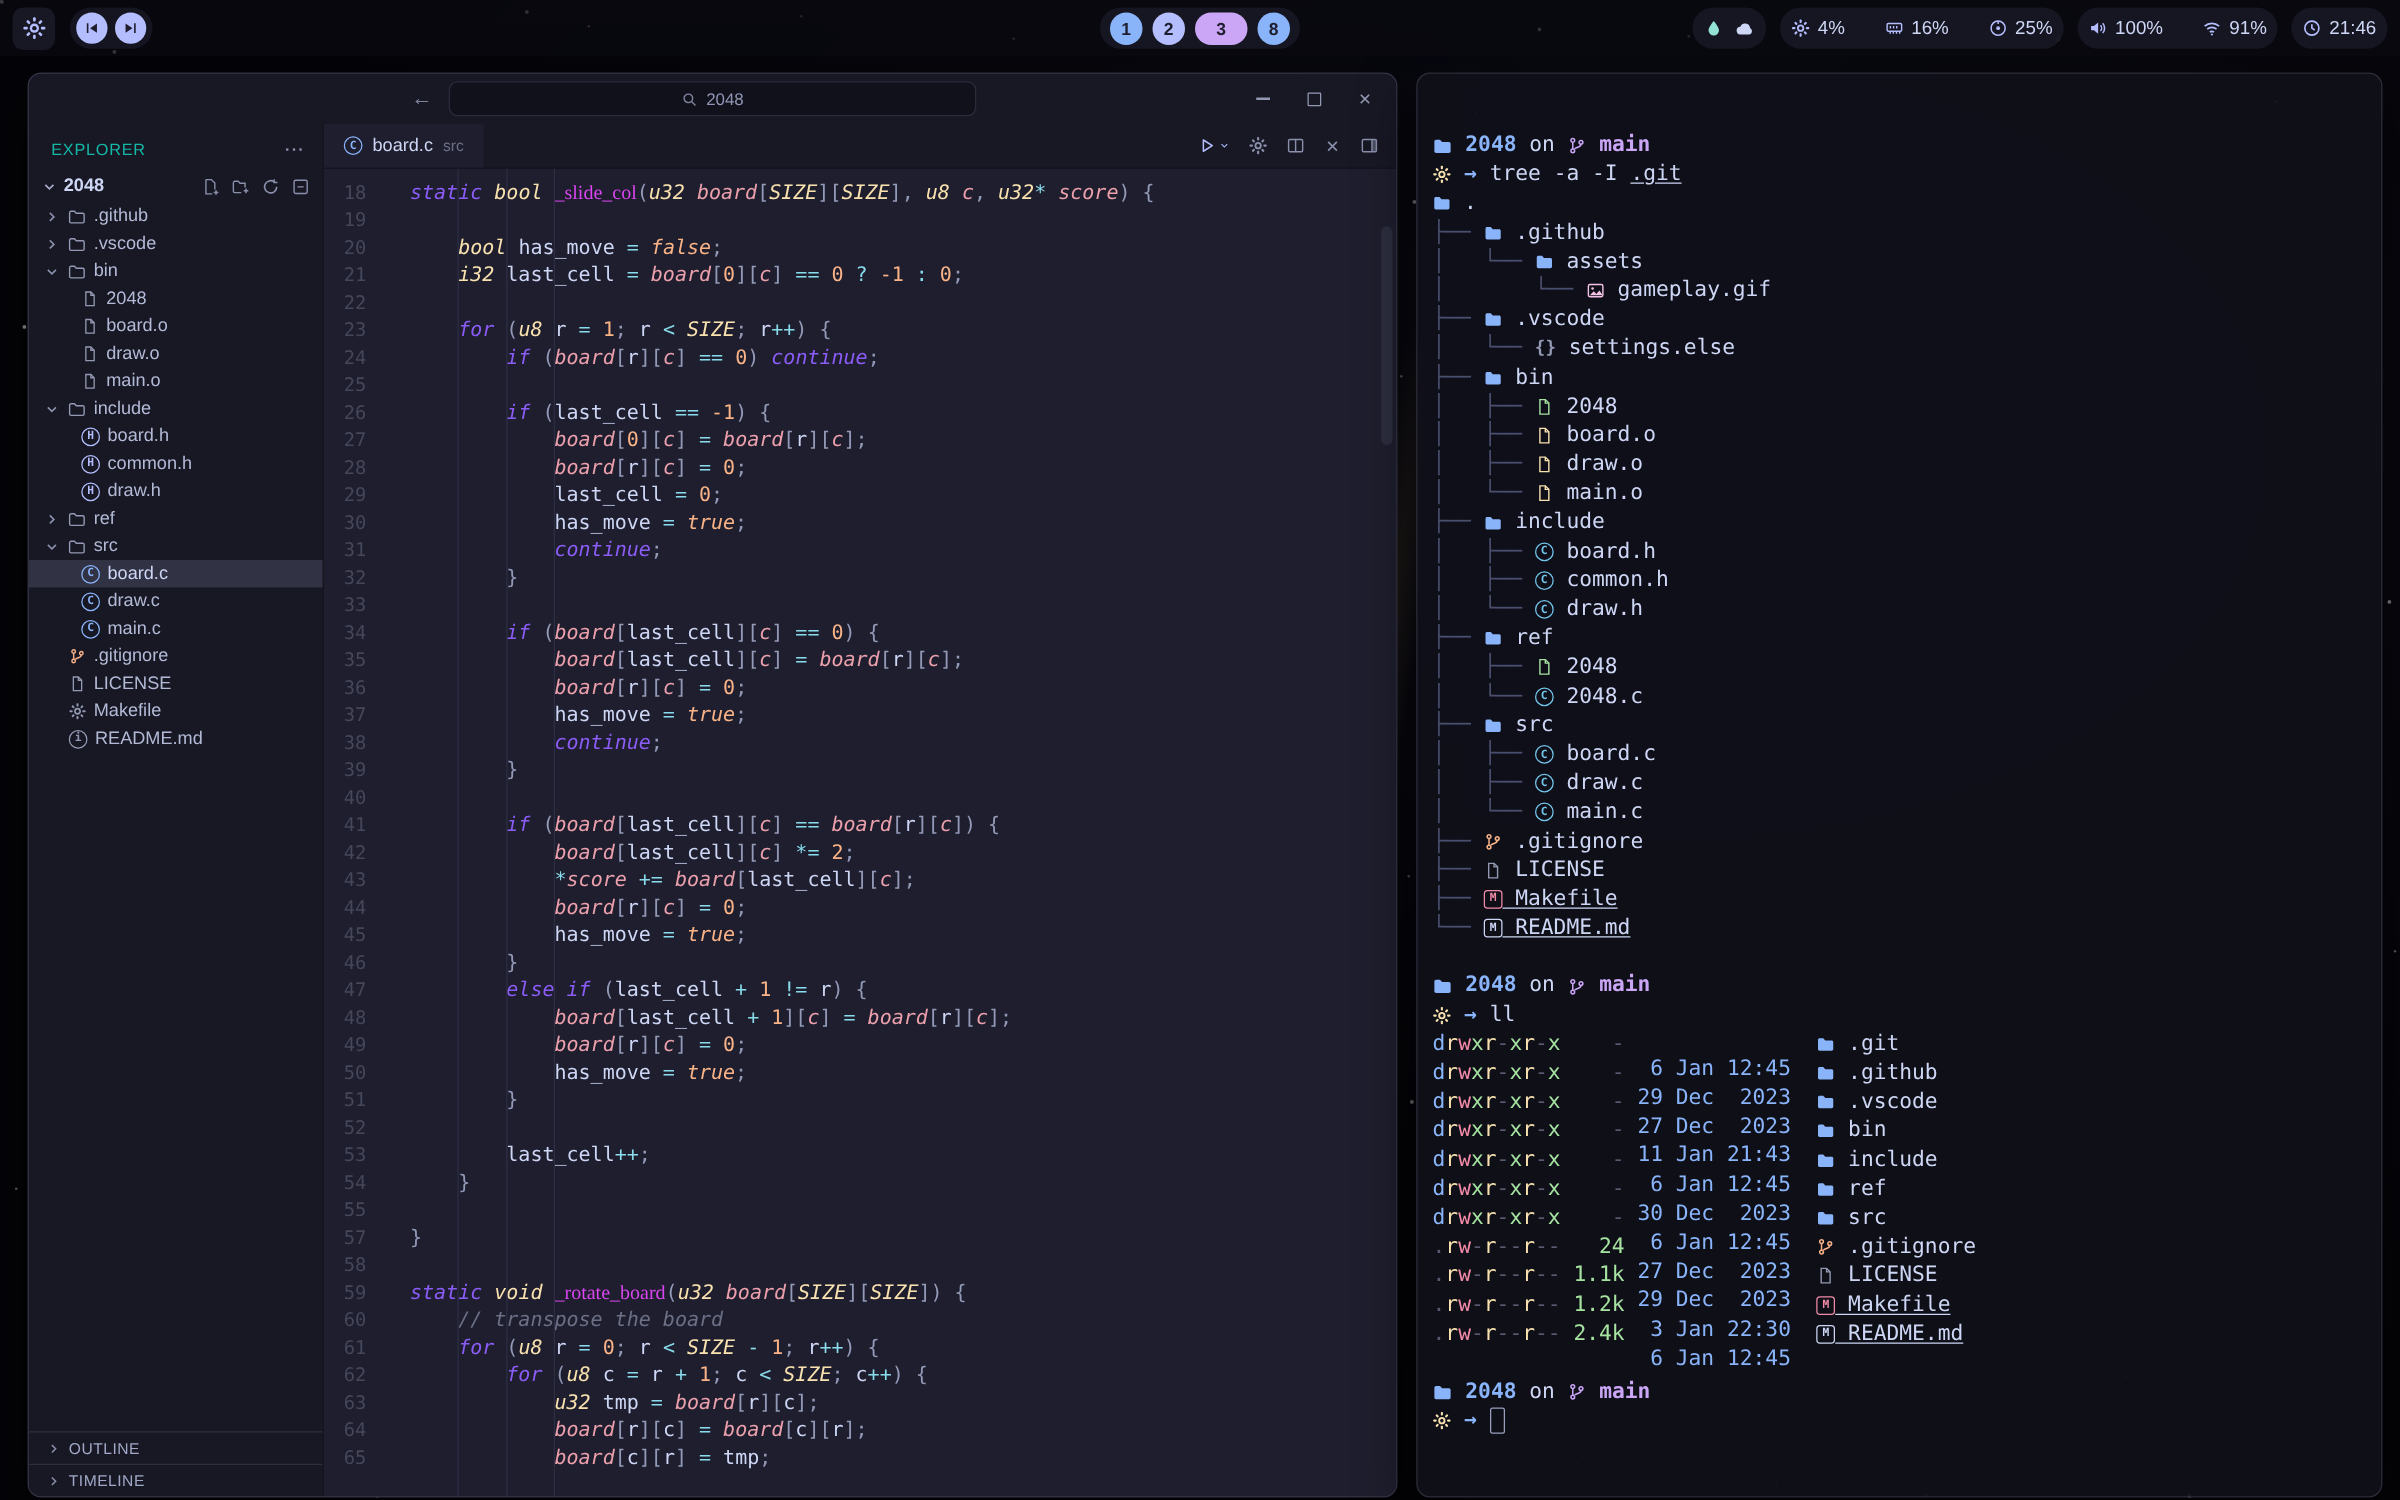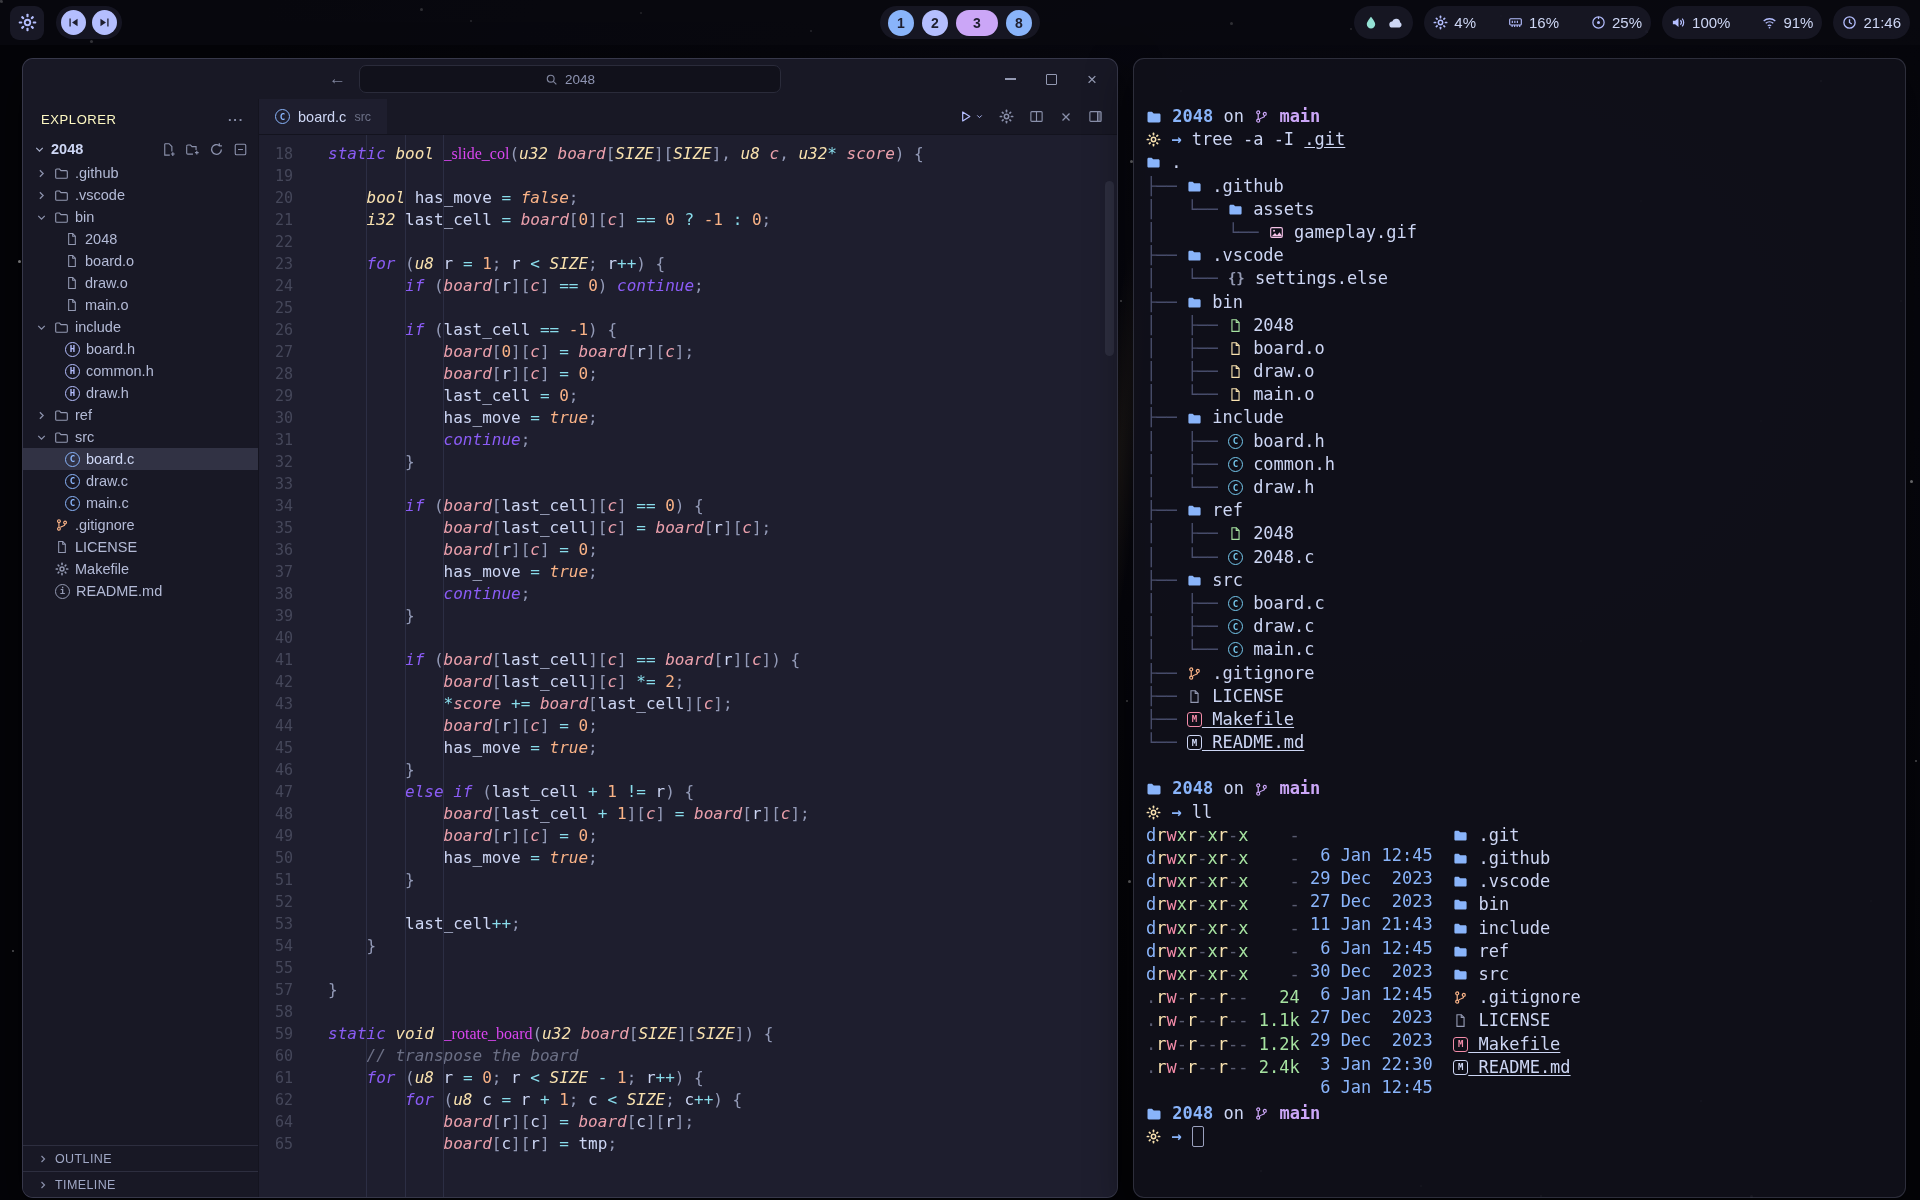--- a/index.html
+++ b/index.html
@@ -57,21 +57,21 @@
     border:1px solid #2a2b3a;border-radius:7px;display:flex;align-items:center;justify-content:center;gap:7px;
     color:#8f95b3;font-size:13.5px;cursor:pointer;}
   .wctrls{position:absolute;right:18px;display:flex;gap:27px;align-items:center;color:#9399b2;}
   .wc{cursor:pointer;display:flex;align-items:center;justify-content:center;width:14px;height:14px;}
   .wc.min i{width:11px;height:1.6px;background:#9399b2;display:block;}
   .wc.max i{width:9px;height:9px;border:1.4px solid #9399b2;border-radius:1px;display:block;}
   .wc.close::before{content:"×";font-size:17px;line-height:1;}
   .ebody{flex:1;display:flex;overflow:hidden;}
   
   .sidebar{width:235px;flex:none;background:#181825;border-right:1px solid #14141f;position:relative;color:#b3bad6;}
-  .exphead{display:flex;align-items:center;padding:13px 14px 9px 18px;font-size:13px;letter-spacing:.6px;color:#fef9c3;}
+  .exphead{display:flex;align-items:center;padding:13px 14px 9px 18px;font-size:13px;letter-spacing:.6px;color:#14b8a6;}
   .dots{margin-left:auto;cursor:pointer;color:#8a90ab;letter-spacing:1px;}
   .dots::before{content:"···";font-weight:700;}
   .rootrow{height:26px;display:flex;align-items:center;gap:5px;padding:0 10px 0 10px;cursor:pointer;}
   .rootrow b{font-size:14.5px;color:#cdd6f4;}
   .acts{margin-left:auto;display:flex;gap:9px;}
   .abtn{cursor:pointer;display:inline-flex;align-items:center;gap:2px;}
   .trow{height:22px;display:flex;align-items:center;gap:6px;padding-left:12px;font-size:14.5px;cursor:pointer;}
   .trow.d2{padding-left:42px;}
   .trow.sel{background:#313244;color:#cdd6f4;}
   .sp14{width:14px;flex:none;display:inline-block;}
@@ -782,20 +782,24 @@
             </div>
             <div class="cline">
               <span class="ln">61</span>
               <span class="ltxt"><span class="tk-x">    </span><span class="tk-k">for </span><span class="tk-pu">(</span><span class="tk-t">u8 </span><span class="tk-x">r </span><span class="tk-o">= </span><span class="tk-n">0</span><span class="tk-pu">; </span><span class="tk-x">r </span><span class="tk-o">&lt; </span><span class="tk-cs">SIZE </span><span class="tk-o">- </span><span class="tk-n">1</span><span class="tk-pu">; </span><span class="tk-x">r</span><span class="tk-o">++</span><span class="tk-pu">) {</span></span>
             </div>
             <div class="cline">
               <span class="ln">62</span>
               <span class="ltxt"><span class="tk-x">        </span><span class="tk-k">for </span><span class="tk-pu">(</span><span class="tk-t">u8 </span><span class="tk-x">c </span><span class="tk-o">= </span><span class="tk-x">r </span><span class="tk-o">+ </span><span class="tk-n">1</span><span class="tk-pu">; </span><span class="tk-x">c </span><span class="tk-o">&lt; </span><span class="tk-cs">SIZE</span><span class="tk-pu">; </span><span class="tk-x">c</span><span class="tk-o">++</span><span class="tk-pu">) {</span></span>
             </div>
             <div class="cline">
+              <span class="ln">63</span>
+              <span class="ltxt"><span class="tk-x">            </span><span class="tk-t">u32 </span><span class="tk-x">tmp </span><span class="tk-o">= </span><span class="tk-p">board</span><span class="tk-pu">[</span><span class="tk-x">r</span><span class="tk-pu">][</span><span class="tk-x">c</span><span class="tk-pu">];</span></span>
+            </div>
+            <div class="cline">
               <span class="ln">64</span>
               <span class="ltxt"><span class="tk-x">            </span><span class="tk-p">board</span><span class="tk-pu">[</span><span class="tk-x">r</span><span class="tk-pu">][</span><span class="tk-x">c</span><span class="tk-pu">] </span><span class="tk-o">= </span><span class="tk-p">board</span><span class="tk-pu">[</span><span class="tk-x">c</span><span class="tk-pu">][</span><span class="tk-x">r</span><span class="tk-pu">];</span></span>
             </div>
             <div class="cline">
               <span class="ln">65</span>
               <span class="ltxt"><span class="tk-x">            </span><span class="tk-p">board</span><span class="tk-pu">[</span><span class="tk-x">c</span><span class="tk-pu">][</span><span class="tk-x">r</span><span class="tk-pu">] </span><span class="tk-o">= </span><span class="tk-x">tmp</span><span class="tk-pu">;</span></span>
             </div>
           </div>
         <div class="sbthumb"></div>
       </div>

